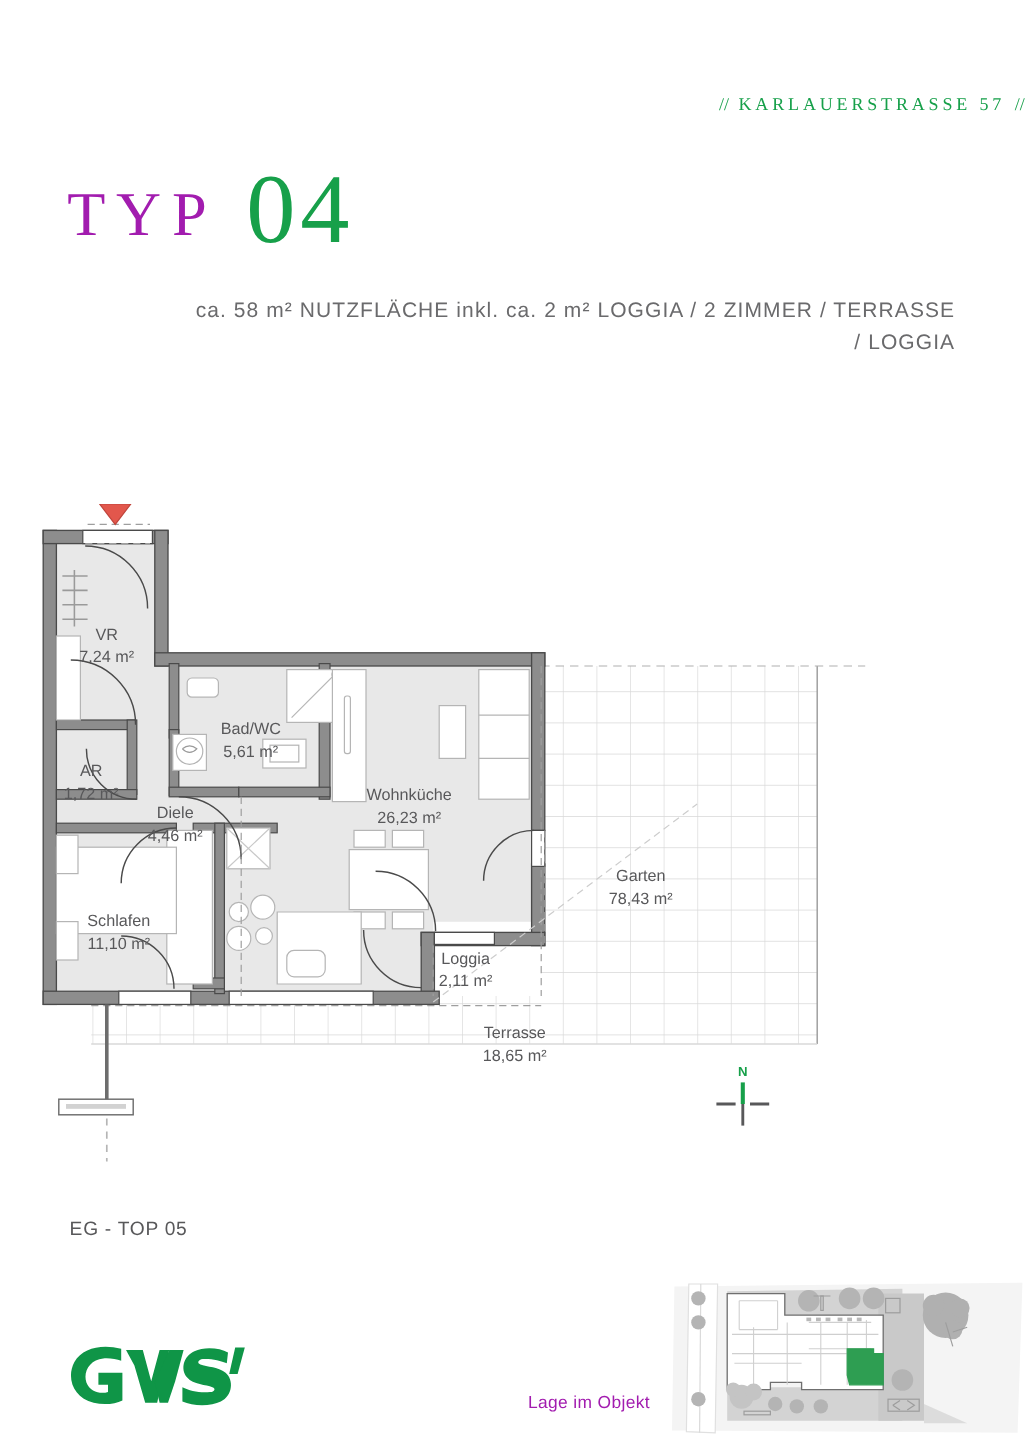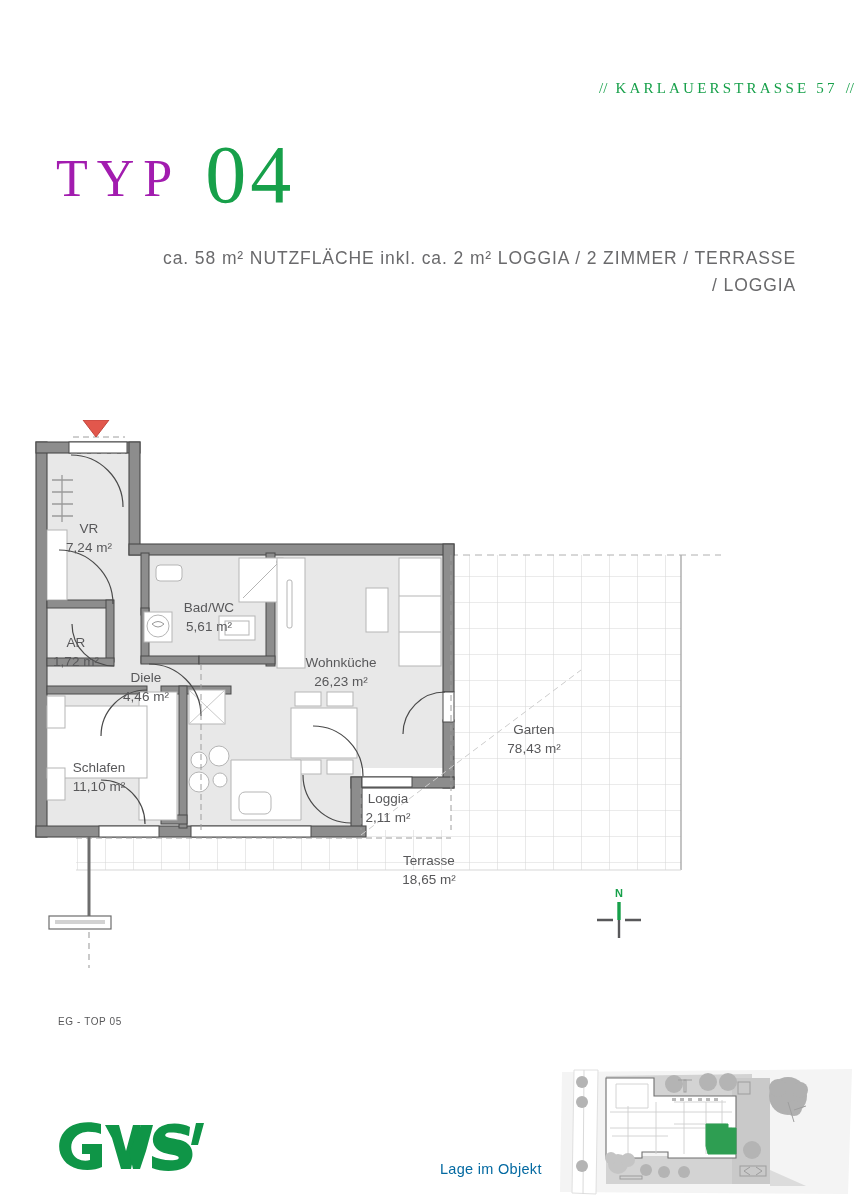--- a/index.html
+++ b/index.html
@@ -31,27 +31,27 @@
   }
   #subtitle .l1{display:block;}
   #subtitle .l2{display:block;}
 
   
   #plan-wrap{position:absolute;top:420px;left:0;width:700px;height:560px;margin-left:21px;}
   #plan-svg{display:block;}
 
   
   #floor-label{
-    position:absolute;top:1016px;left:58px;font-size:10px;
+    position:absolute;top:1016px;left:58px;font-size:16px;
     letter-spacing:0.6px;color:#58585a;
   }
   #logo{position:absolute;top:1118px;left:57px;}
   #lage-caption{
     position:absolute;top:1161px;left:440px;font-size:14.5px;
-    color:#0369a1;letter-spacing:0.3px;
+    color:#a21caf;letter-spacing:0.3px;
   }
   #siteplan{position:absolute;top:1066px;left:556px;}
 </style>
 </head>
 <body>
 
 <div id="street-line">
   <span class="slash">//</span><span>KARLAUERSTRASSE 57</span><span class="slash">//</span>
 </div>
 

